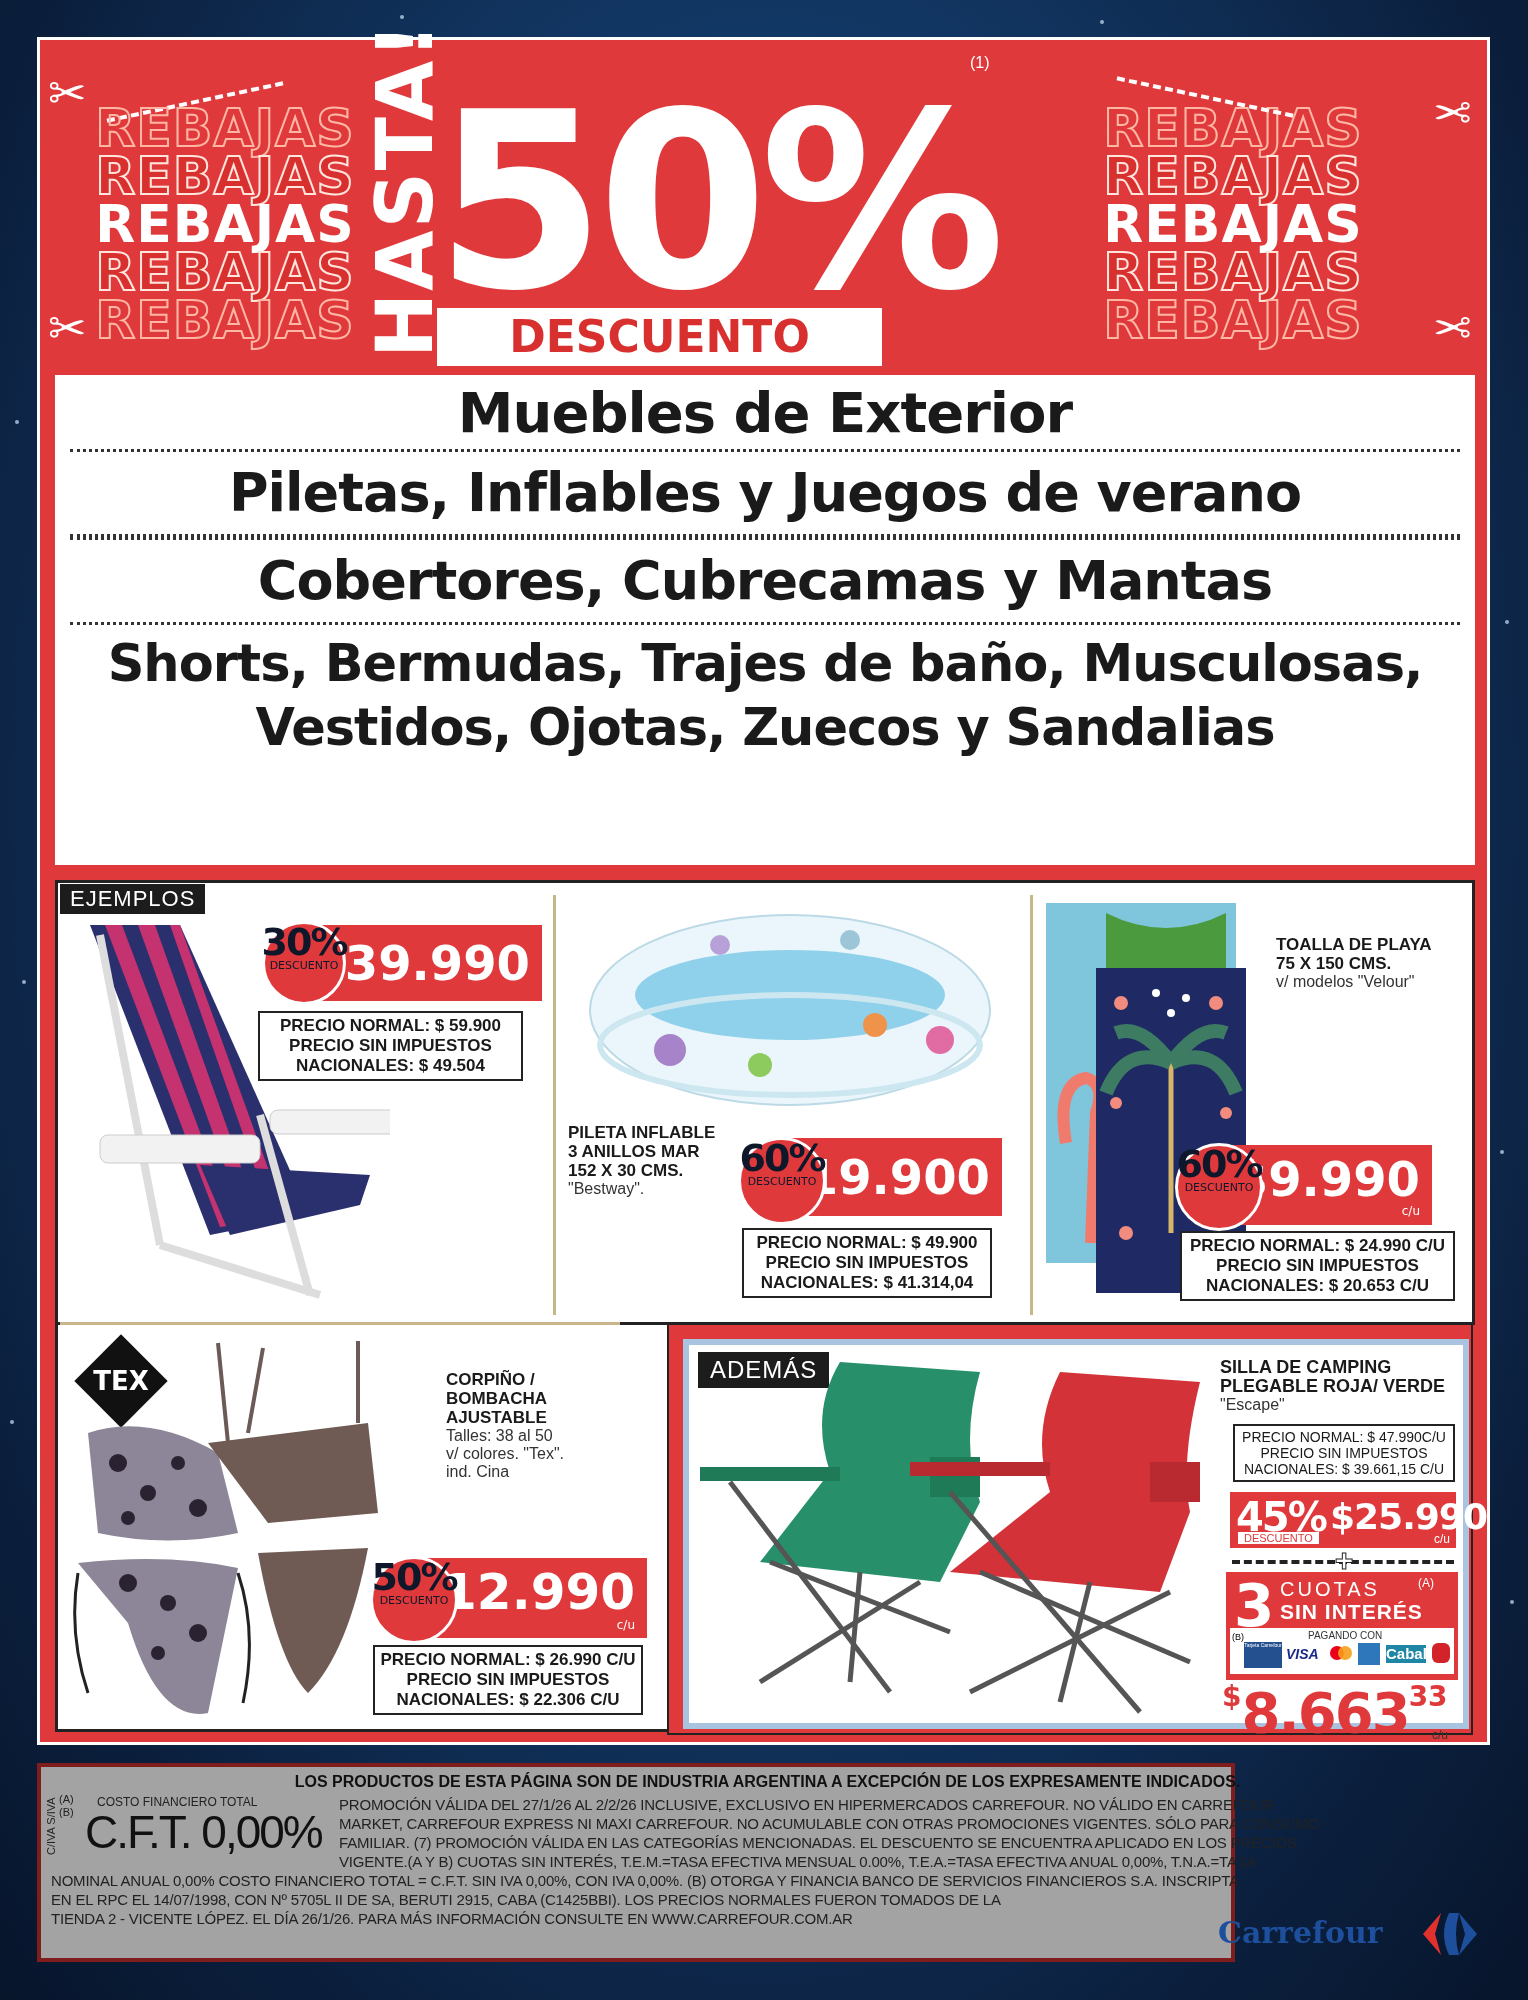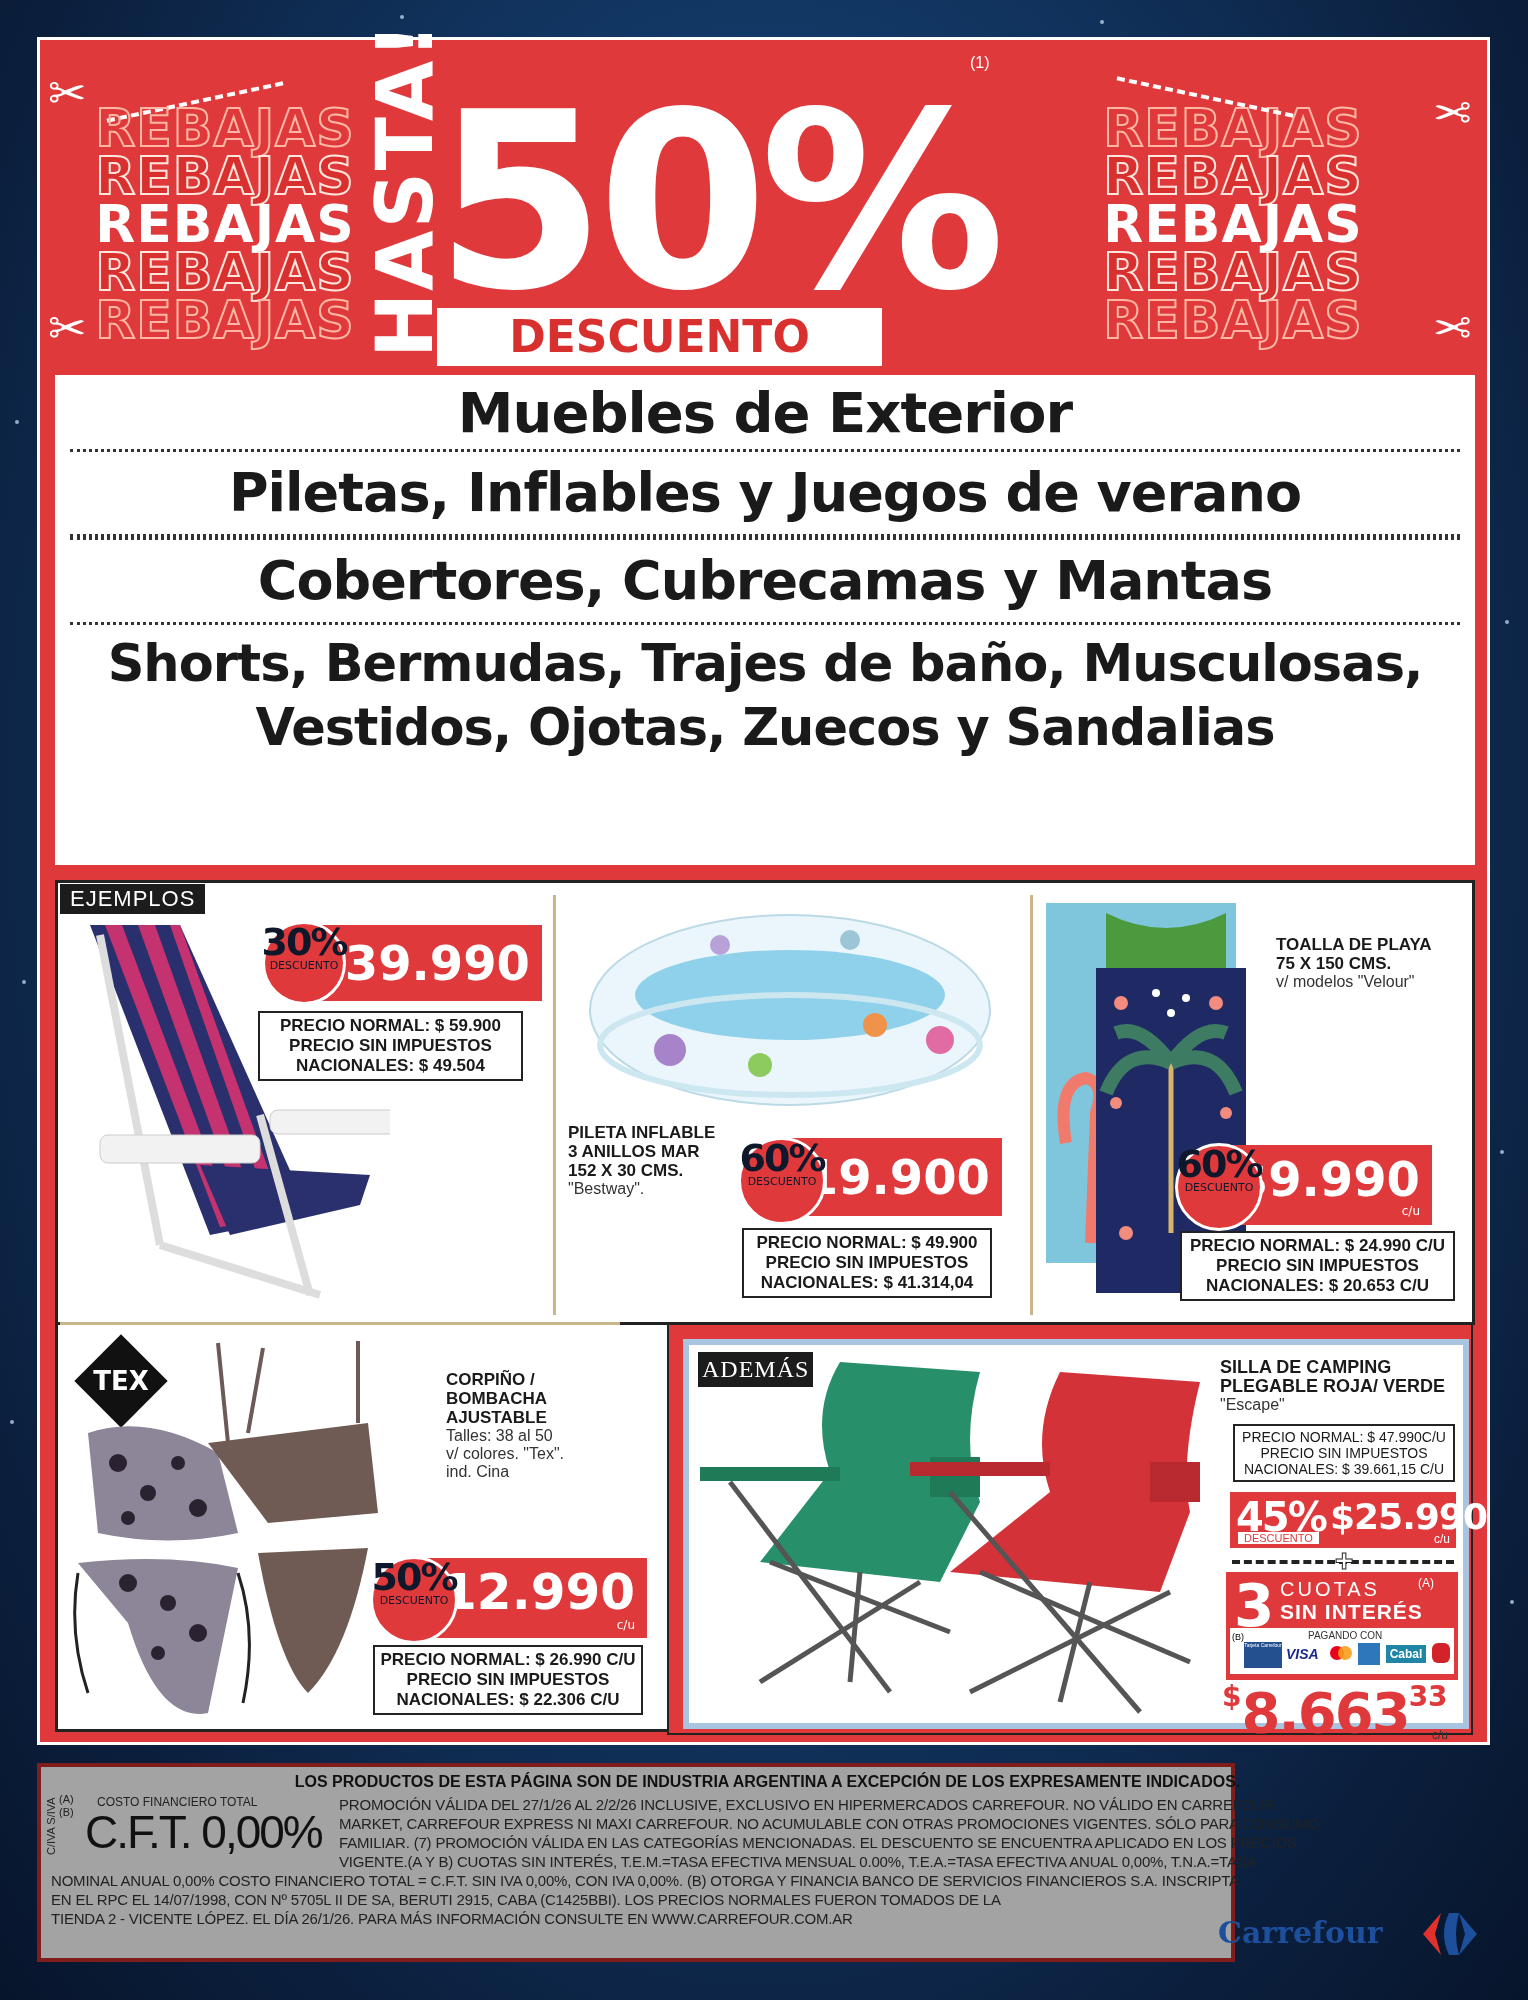--- a/index.html
+++ b/index.html
@@ -255,21 +255,21 @@
   </div>
   <div class="abs normal-box" style="left:315px;top:317px;width:270px;">
     <div>PRECIO NORMAL: $ 26.990 C/U</div>
     <div>PRECIO SIN IMPUESTOS</div>
     <div>NACIONALES: $ 22.306 C/U</div>
   </div>
 </div>
 
 <div class="abs" style="left:667px;top:1323px;width:806px;height:412px;background:#e0393b;border:2px solid #222;box-sizing:border-box;"></div>
 <div class="abs" style="left:683px;top:1339px;width:786px;height:390px;background:#fff;border:6px solid #a9c4e0;box-sizing:border-box;"></div>
-<div class="abs tag-label" style="left:698px;top:1352px;font-size:24px;padding:4px 4px;font-family:Liberation Serif, serif;">ADEMÁS</div>
+<div class="abs tag-label" style="left:698px;top:1352px;font-size:24px;padding:4px 12px;">ADEMÁS</div>
 <svg class="abs" style="left:690px;top:1352px;" width="540" height="370">
   <path d="M150,10 L290,20 Q270,90 290,150 L250,230 L70,210 L140,120 Q120,60 150,10 Z" fill="#27906a"></path>
   <rect x="10" y="115" width="140" height="14" fill="#1f7a57"></rect>
   <rect x="240" y="105" width="50" height="40" fill="#1f7a57"></rect>
   <path d="M370,20 L510,30 Q490,110 500,160 L470,240 L260,220 L360,140 Q340,80 370,20 Z" fill="#d23238"></path>
   <rect x="220" y="110" width="140" height="14" fill="#b82a30"></rect>
   <rect x="460" y="110" width="50" height="40" fill="#b82a30"></rect>
   <g stroke="#555" stroke-width="5">
     <line x1="40" y1="130" x2="200" y2="340"></line>
       <line x1="230" y1="230" x2="70" y2="330"></line>
@@ -305,21 +305,21 @@
   <span class="abs" style="left:192px;top:4px;color:#fff;font-size:12px;">(A)</span>
   <span class="abs" style="left:54px;top:28px;color:#fff;font-weight:bold;font-size:21px;letter-spacing:1px;">SIN INTERÉS</span>
   <div class="abs" style="left:4px;top:56px;width:224px;height:46px;background:#fff;">
     <span class="abs" style="left:2px;top:4px;font-size:9px;">(B)</span>
     <span class="abs" style="left:78px;top:2px;font-size:10px;color:#333;">PAGANDO CON</span>
     <span class="abs" style="left:14px;top:14px;width:38px;height:26px;background:#25508f;color:#fff;font-size:5px;text-align:center;">Tarjeta Carrefour</span>
     <span class="abs" style="left:56px;top:18px;color:#1a2a8c;font-weight:bold;font-style:italic;font-size:14px;">VISA</span>
     <span class="abs" style="left:100px;top:18px;width:14px;height:14px;border-radius:50%;background:#eb001b;"></span>
     <span class="abs" style="left:108px;top:18px;width:14px;height:14px;border-radius:50%;background:#f79e1b;opacity:.9;"></span>
     <span class="abs" style="left:128px;top:15px;width:22px;height:22px;background:#2e77bb;"></span>
-    <span class="abs" style="left:156px;top:17px;width:40px;height:18px;background:#1f86a5;color:#fff;font-size:12px;font-weight:bold;text-align:center;line-height:18px;">Cabal</span>
+    <span class="abs" style="left:156px;top:17px;width:40px;height:18px;background:#1f86a5;color:#fff;font-size:15px;font-weight:bold;text-align:center;line-height:18px;">Cabal</span>
     <span class="abs" style="left:202px;top:15px;width:18px;height:20px;border-radius:6px;background:#d2232a;"></span>
   </div>
 </div>
 <div class="abs" style="left:1222px;top:1680px;color:#e0393b;font-weight:bold;font-family:'DejaVu Sans',sans-serif;">
   <span style="font-size:28px;vertical-align:top;">$</span><span style="font-size:56px;letter-spacing:-2px;">8.663</span><span style="font-size:28px;vertical-align:top;">33</span>
 </div>
 <div class="abs cu" style="left:1432px;top:1728px;color:#333;">c/u</div>
 
 <div id="footer" class="abs">
   <div class="abs" style="left:0;top:6px;width:1453px;text-align:center;font-weight:bold;font-size:16px;color:#111;">LOS PRODUCTOS DE ESTA PÁGINA SON DE INDUSTRIA ARGENTINA A EXCEPCIÓN DE LOS EXPRESAMENTE INDICADOS.</div>

